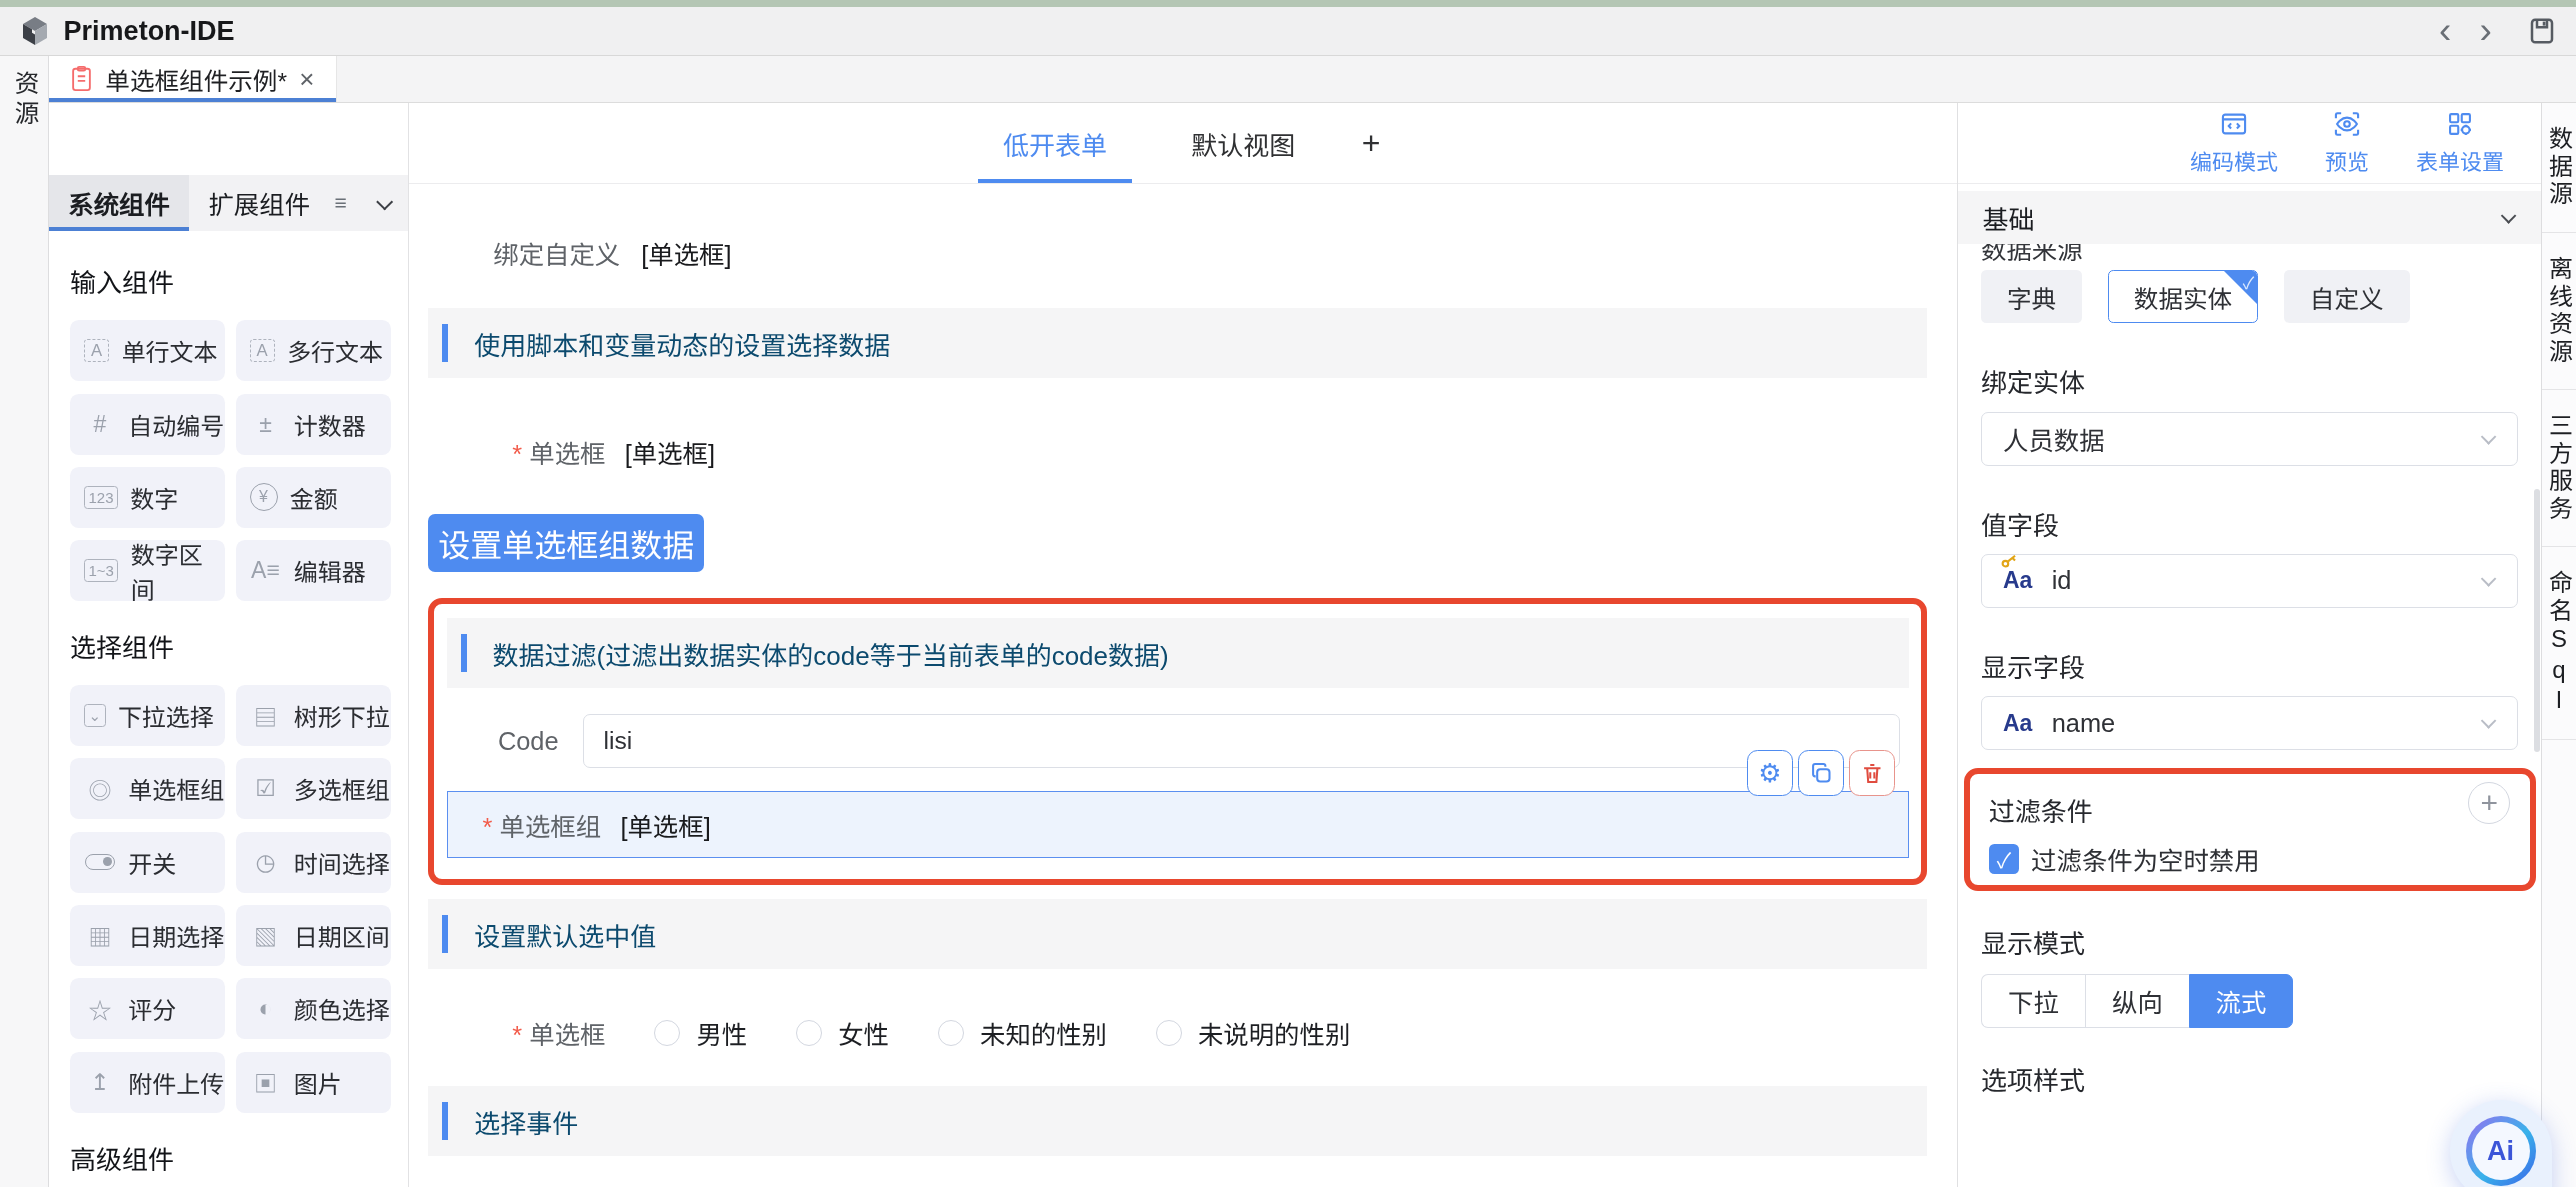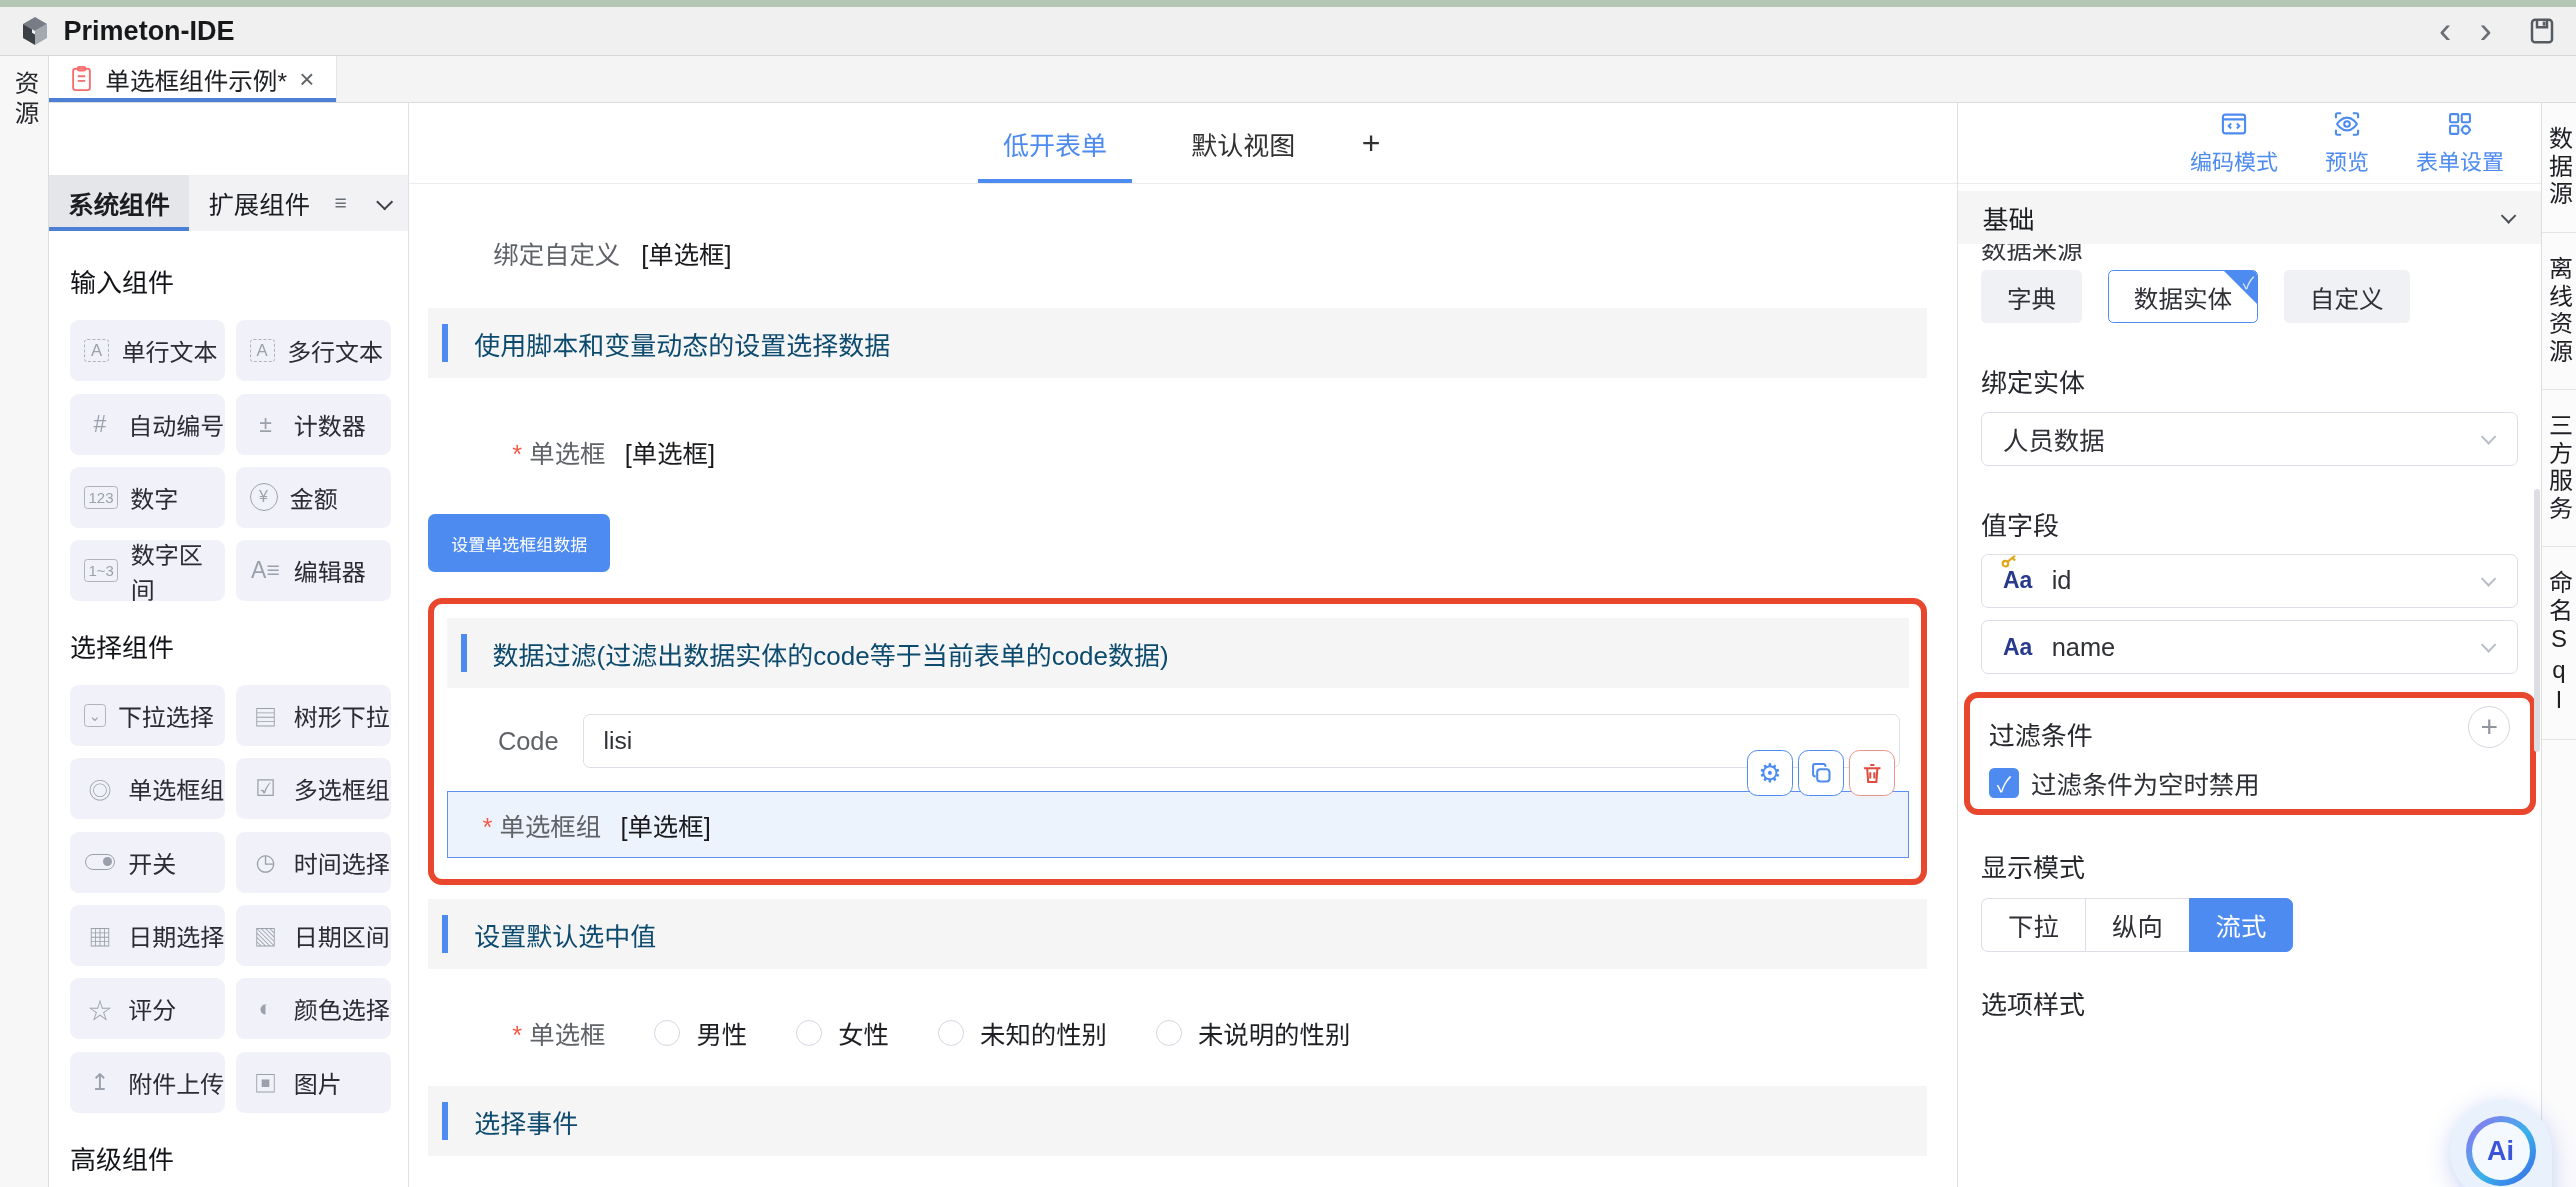--- a/index.html
+++ b/index.html
@@ -58,21 +58,21 @@
   .canvas-tab .underline { position:absolute; left:0; right:0; bottom:0; height:4.4px; background:#4e8bf0; }
   .canvas-tab.plus { font-size:32px; padding:0 7px; color:#303133; }
   .canvas-body { flex:1; padding:0 30px 0 19.3px; overflow:hidden; }
   .bind-row { margin:51px 0 0 65px; display:flex; gap:21px; font-size:25.4px; }
   .lbl-gray { color:#5f6368; } .lbl-dark { color:#191a1d; }
   .sec-bar { margin-top:37px; height:70px; background:#f5f5f6; position:relative; display:flex; align-items:center; padding-left:46px; }
   .sec-bar::before { content:""; position:absolute; left:14px; top:16px; bottom:16px; width:6.1px; background:#4e8bf0; }
   .sec-title { font-size:26px; color:#0c4a6e; }
   .field-row { margin:56px 0 0 84px; display:flex; gap:19.3px; font-size:25.4px; align-items:center; }
   .req { color:#f25b4a; }
-  .primary-btn { margin-top:44px; display:inline-flex; align-items:center; height:58px; padding:0 23px; background:#4e8bf0; color:#fff; font-size:17px; border-radius:7px; }
+  .primary-btn { margin-top:44px; display:inline-flex; align-items:center; height:58px; padding:0 10px; background:#4e8bf0; color:#fff; font-size:32px; border-radius:7px; }
   .annot { border:6.1px solid #e8472e; border-radius:14px; }
   .annot-canvas { margin-top:26px; padding:12.3px 12.3px 21px 12.3px; }
   .annot-canvas .sec-bar { margin-top:1.8px; }
   .code-row { display:flex; align-items:center; margin-top:26px; }
   .code-label { width:112px; text-align:right; color:#5f6368; font-size:25.4px; margin-right:24.6px; }
   .text-input { flex:1; height:54px; border:1.8px solid #dcdfe6; border-radius:7px; display:flex; align-items:center; padding:0 19.3px; font-size:24.6px; color:#2f3136; background:#fff; margin-right:8.8px; }
   .selected-comp { margin-top:23px; height:67px; border:1.8px solid #5b8ff0; background:#edf3fd; display:flex; align-items:center; padding-left:35px; position:relative; font-size:25.4px; gap:19.3px; }
   .comp-actions { position:absolute; top:-42px; right:12.3px; display:flex; gap:5.3px; }
   .action-btn { width:46px; height:46px; background:#fff; border:1.8px solid #4e8bf0; border-radius:10.5px; display:flex; align-items:center; justify-content:center; color:#4e8bf0; font-size:26px; }
   .action-btn svg { width:24.6px; height:24.6px; }
@@ -449,20 +449,21 @@
                   <circle cx="5" cy="11" r="3.2"></circle>
                     <path d="M8 8.5 16 2M13 4.5l3 3"></path>
                 </svg>
                 <span>Aa</span>
               </span>
               <span>id</span>
             </span>
             <span class="chev-gray"></span>
           </div>
 
+          <div class="insp-label">显示字段</div>
           <div class="select-box">
             <span class="select-left">
               <span class="aa-icon">Aa</span>
               <span>name</span>
             </span>
             <span class="chev-gray"></span>
           </div>
 
           <div class="annot annot-insp">
             <div class="filter-head">

